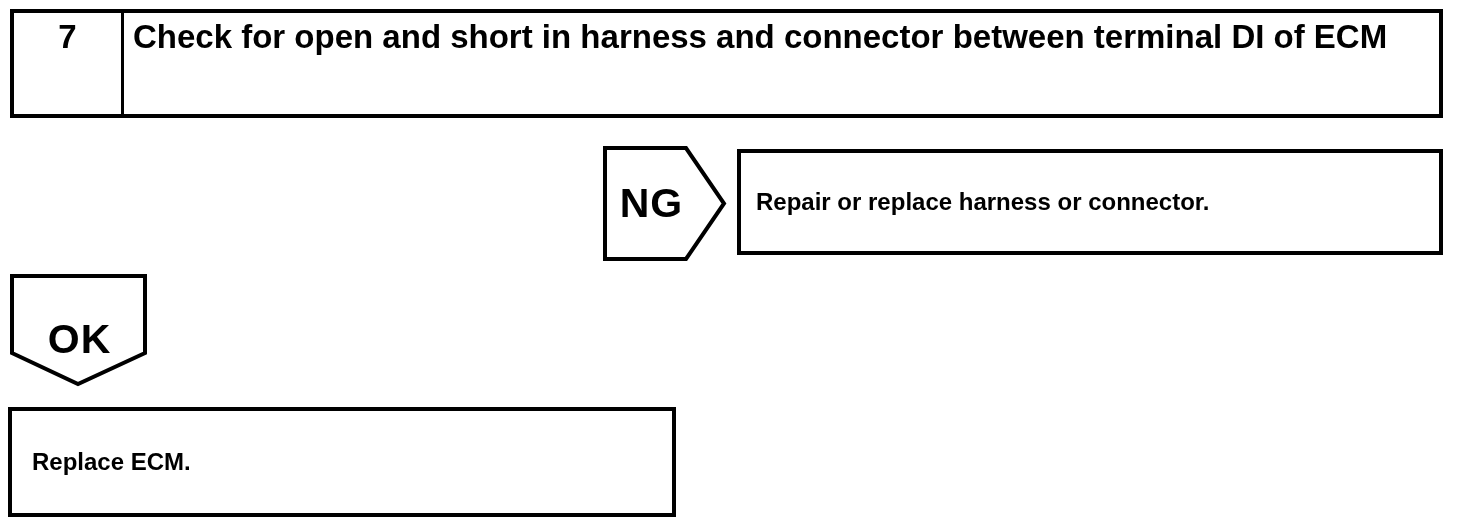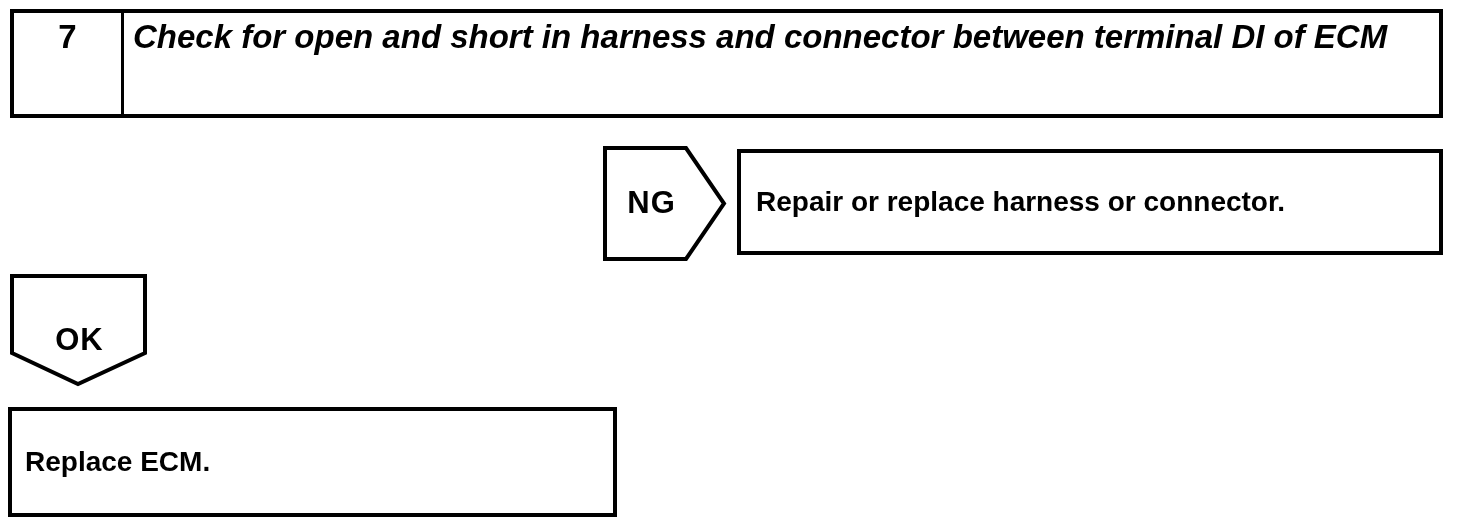--- a/index.html
+++ b/index.html
@@ -38,65 +38,64 @@
     line-height: 34px;
   }
   .step-text-cell {
     flex: 1 1 auto;
     padding: 7px 10px 0 9px;
     font-weight: bold;
     font-size: 33px;
     line-height: 34px;
     white-space: nowrap;
     overflow: hidden;
-    font-style: italic;
   }
 
   
   .shape-svg { position: absolute; display: block; }
   .shape-svg polygon {
     fill: #ffffff;
     stroke: #000000;
     stroke-width: 4;
     stroke-linejoin: miter;
   }
   .connector-label {
     position: absolute;
     display: flex;
     align-items: center;
     justify-content: center;
     font-weight: bold;
-    font-size: 31px;
+    font-size: 41px;
     letter-spacing: 1px;
     pointer-events: none;
   }
   .ng-label-area { left: 603px; top: 146px; width: 97px; height: 114px; }
   .ok-label-area { left: 10px;  top: 274px; width: 139px; height: 83px; margin-top: 24px; }
 
   
   .result-box {
     position: absolute;
     border: 4px solid #000000;
     background: #ffffff;
     display: flex;
     align-items: center;
     font-weight: bold;
-    font-size: 28px;
+    font-size: 24px;
     white-space: nowrap;
     overflow: hidden;
   }
   .ng-result-box {
     left: 737px; top: 149px;
     width: 706px; height: 106px;
     padding-left: 15px;
   }
   .ok-result-box {
     left: 8px; top: 407px;
-    width: 609px; height: 110px;
-    padding-left: 13px;
+    width: 668px; height: 110px;
+    padding-left: 20px;
   }
 </style>
 </head>
 <body>
 
 <div class="canvas">
 
   <div class="step-box">
     <div class="step-number-cell">7</div>
     <div class="step-text-cell">

